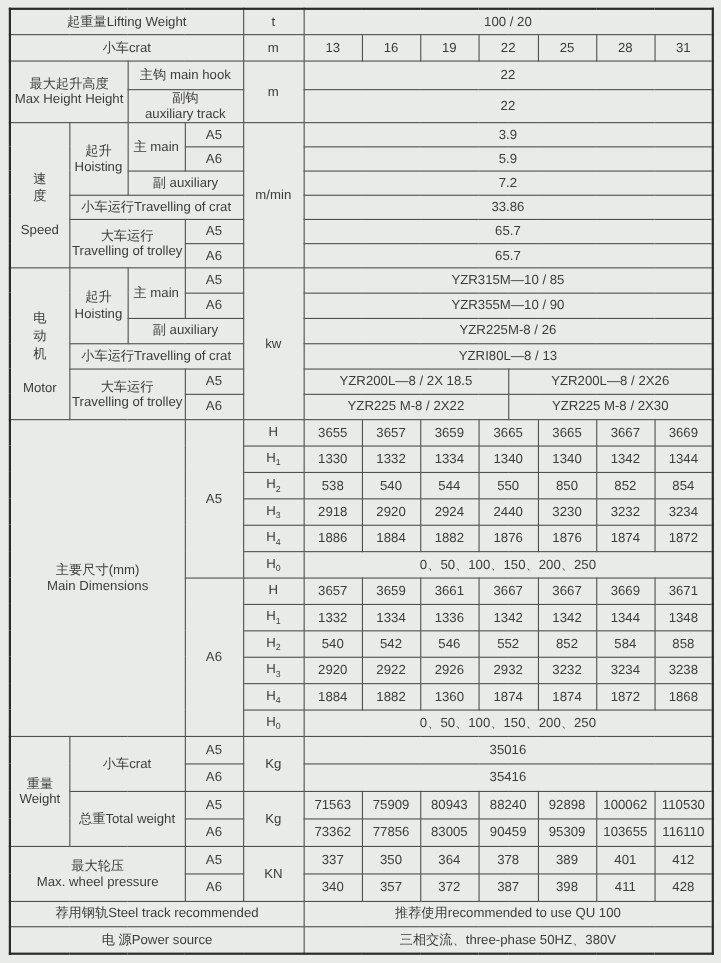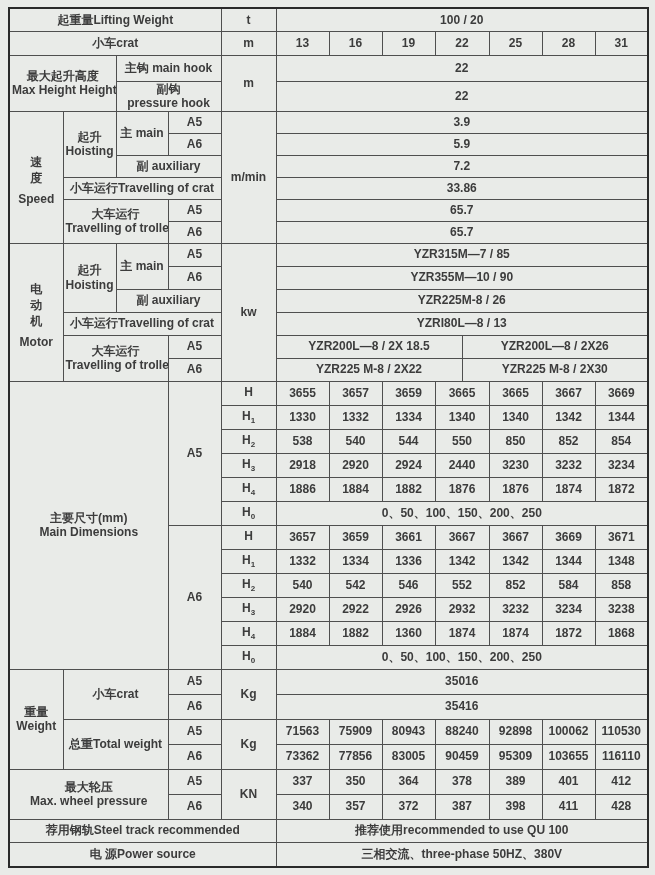--- a/index.html
+++ b/index.html
@@ -8,21 +8,20 @@
     background: #e9ebe8;
     font-family: "Liberation Sans", "DejaVu Sans", sans-serif;
     color: #3c3c3c;
   }
   .page {
     width: 655px;
     height: 875px;
     background: #e9ebe8;
     box-sizing: border-box;
     padding: 7px 7px 5px 8px;
-    font-weight: bold;
   }
   table.spec {
     border-collapse: collapse;
     table-layout: fixed;
     width: 640px;
     border: 2px solid #2a2a2a;
   }
   td {
     border: 1px solid #4f4f4f;
     text-align: center;
@@ -30,21 +29,21 @@
     padding: 0 2px;
     font-size: 12px;
     line-height: 1.2;
     overflow: hidden;
     white-space: nowrap;
   }
   td .ln { display: block; white-space: nowrap; }
   .stack {
     display: block;
     width: 1.3em;
-    margin: 6px auto;
+    margin: 16px auto;
     word-break: break-all;
     white-space: normal;
     line-height: 1.35;
   }
   sub { font-size: 8px; vertical-align: -3px; }
   tr { height: 23px; }
   tr.rh22 { height: 22px; }
   tr.rh24 { height: 24px; }
   tr.rh25 { height: 25px; }
   tr.rh26 { height: 26px; }
@@ -95,21 +94,21 @@
       <span class="ln">最大起升高度</span>
       <span class="ln">Max Height Height</span>
     </td>
     <td colspan="2">主钩 main hook</td>
     <td rowspan="2">m</td>
     <td colspan="8">22</td>
   </tr>
   <tr class="rh30">
     <td colspan="2">
       <span class="ln">副钩</span>
-      <span class="ln">pressure hook</span>
+      <span class="ln">auxiliary track</span>
     </td>
     <td colspan="8">22</td>
   </tr>
 
   <tr class="rh22">
     <td rowspan="6">
       <span class="stack">速度</span>
       <span class="ln">Speed</span>
     </td>
     <td rowspan="3">
@@ -151,21 +150,21 @@
       <span class="stack">电动机</span>
       <span class="ln">Motor</span>
     </td>
     <td rowspan="3">
       <span class="ln">起升</span>
       <span class="ln">Hoisting</span>
     </td>
     <td rowspan="2">主 main</td>
     <td>A5</td>
     <td rowspan="6">kw</td>
-    <td colspan="8">YZR315M—7 / 85</td>
+    <td colspan="8">YZR315M—10 / 85</td>
   </tr>
   <tr>
     <td>A6</td>
     <td colspan="8">YZR355M—10 / 90</td>
   </tr>
   <tr>
     <td colspan="2">副 auxiliary</td>
     <td colspan="8">YZR225M-8 / 26</td>
   </tr>
   <tr>

